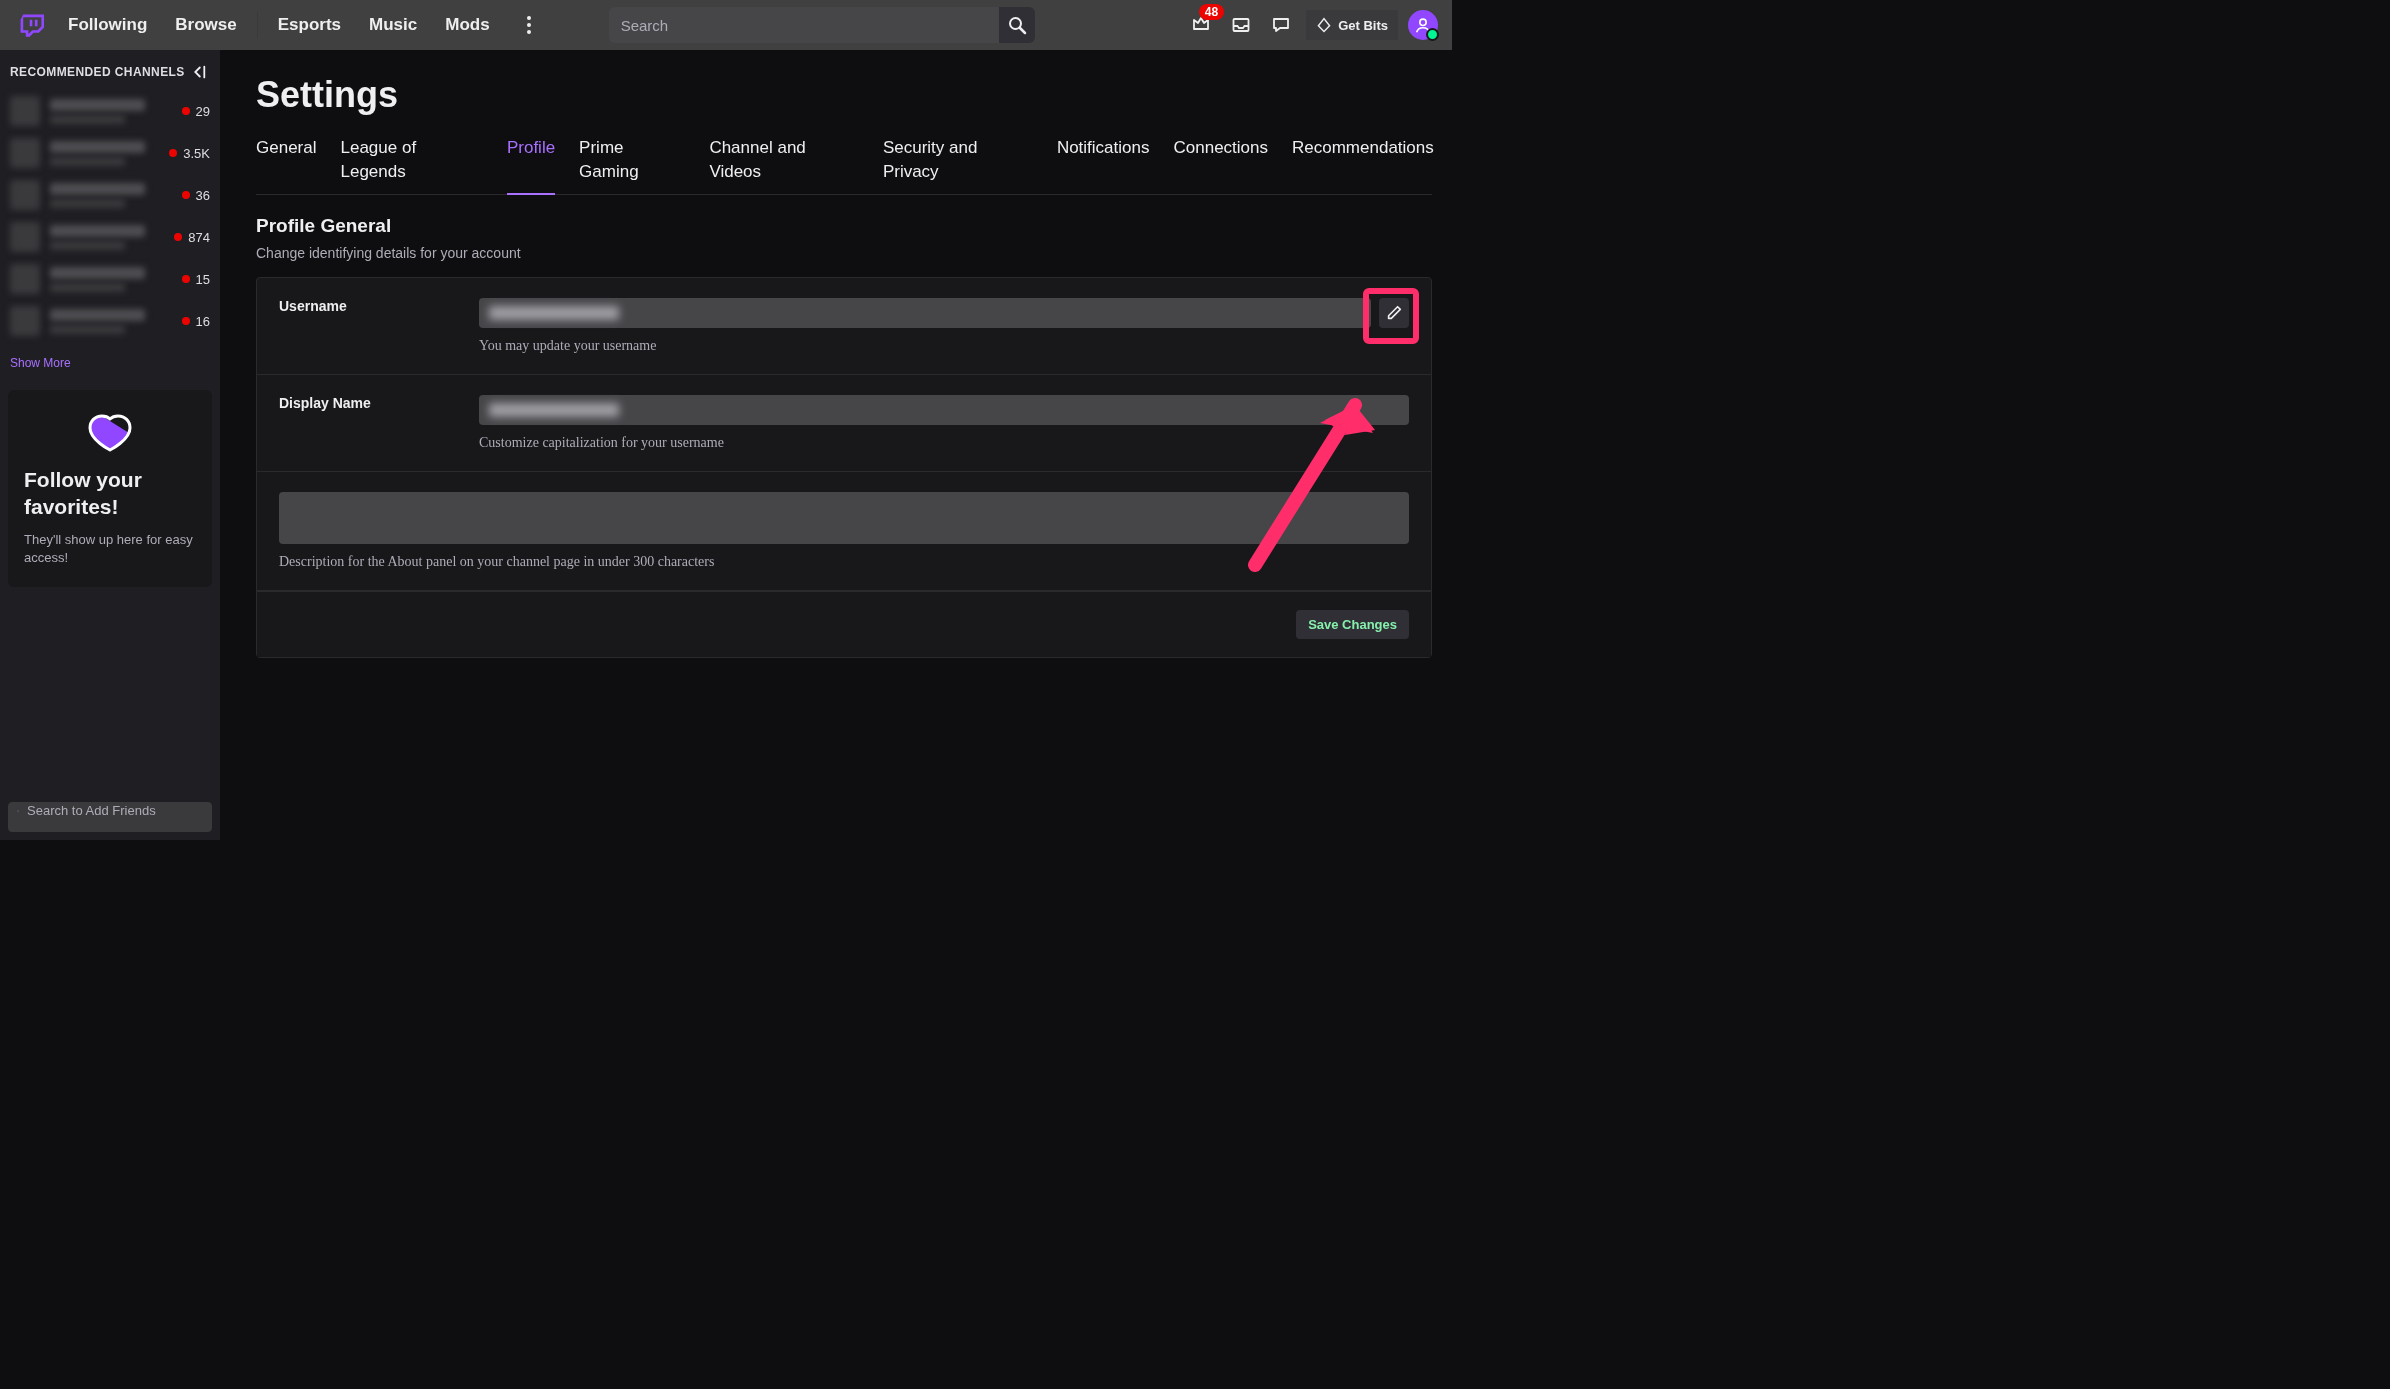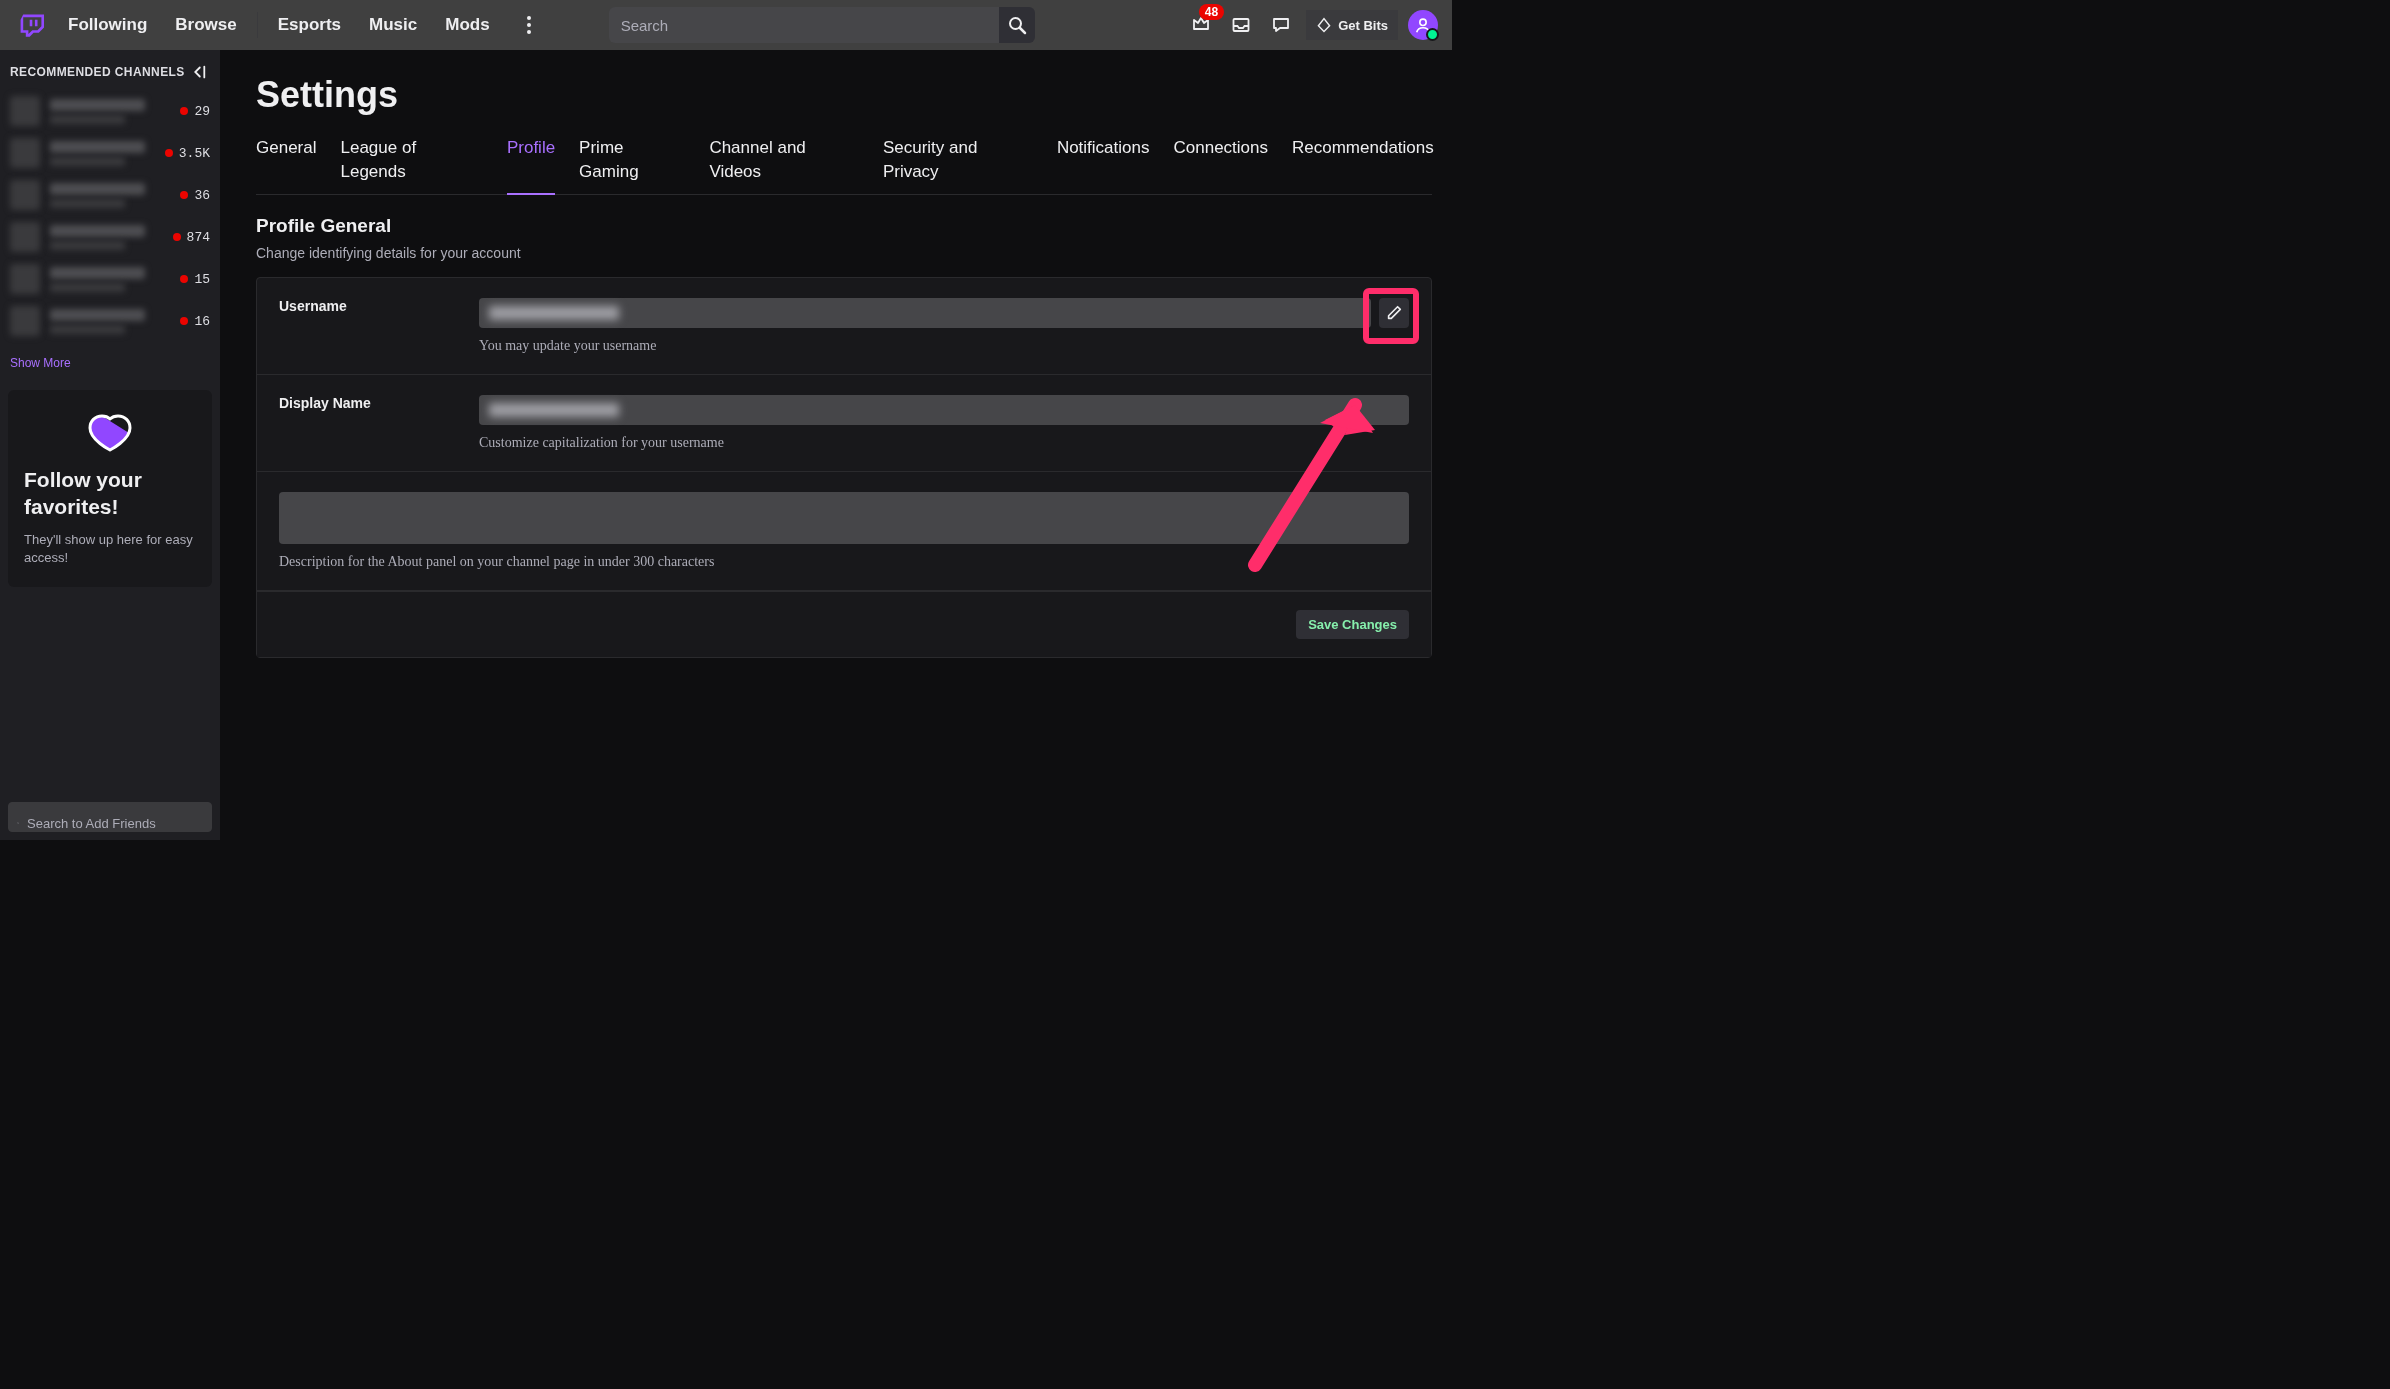--- a/index.html
+++ b/index.html
@@ -62,41 +62,41 @@
   display:flex; align-items:center; justify-content:center; position:relative;
 }
 .avatar::after { content:""; position:absolute; bottom:-1px; right:-1px; width:9px; height:9px; background:#00f593; border-radius:50%; border:2px solid #18181b; }
 
 
 .body-row { display:flex; height: calc(100% - 50px); }
 .sidebar { width:220px; background:#1f1f23; display:flex; flex-direction:column; }
 .sidebar-head { display:flex; justify-content:space-between; align-items:center; padding:10px 10px 6px; }
 .sidebar-head h5 { font-size:12px; font-weight:700; letter-spacing:.4px; color:#dedee3; }
 .collapse-btn { width:24px; height:24px; display:flex; align-items:center; justify-content:center; cursor:pointer; }
-.chan-list { padding: 0 0 6px; font-family: Liberation Mono, monospace; }
+.chan-list { padding: 0 0 6px; }
 .chan {
   display:flex; align-items:center; padding:5px 10px; gap:10px; cursor:pointer; height:42px;
 }
 .chan .thumb { width:30px; height:30px; background:#3a3a3d; filter:blur(3px); border-radius:4px; }
 .chan .meta { flex:1; height:30px; display:flex; flex-direction:column; justify-content:center; gap:4px; }
 .chan .meta .l1 { width:95px; height:12px; background:#4e4e52; filter:blur(3px); border-radius:2px; }
 .chan .meta .l2 { width:75px; height:9px; background:#3a3a3d; filter:blur(3px); border-radius:2px; }
 .chan .live { display:flex; align-items:center; gap:6px; font-size:13px; color:#dedee3; }
 .chan .dot { width:8px; height:8px; background:#eb0400; border-radius:50%; }
 .show-more { padding:8px 10px 12px; font-size:12px; color:#a970ff; cursor:pointer; }
 .follow-card {
   margin:8px; background:#18181b; border-radius:6px; padding:18px 16px 20px;
 }
 .follow-card .heart { display:flex; justify-content:center; margin-bottom:10px; }
 .follow-card h3 { font-size:21px; font-weight:700; line-height:1.3; margin-bottom:10px; }
 .follow-card p { font-size:13px; color:#adadb8; line-height:1.4; }
 .sidebar-bottom { margin-top:auto; padding:8px; }
 .friend-search {
   width:100%; height:30px; background:#3a3a3d; border:1px solid #3a3a3d; border-radius:4px;
-  display:flex; align-items:flex-end; padding:0 8px; gap:8px; color:#adadb8;
+  display:flex; align-items:flex-start; padding:0 8px; gap:8px; color:#adadb8;
 }
 .friend-search input { background:none; border:none; color:#efeff1; font-size:13px; flex:1; outline:none; }
 .friend-search input::placeholder { color:#adadb8; }
 
 
 .main { flex:1; background:#0e0e10; overflow-y:auto; padding: 24px 20px 0 36px; }
 .main h1 { font-size:36px; font-weight:700; margin-bottom:18px; }
 .tabs {
   display:flex; gap:0; border-bottom:1px solid #2a2a2d; flex-wrap: nowrap;
 }

